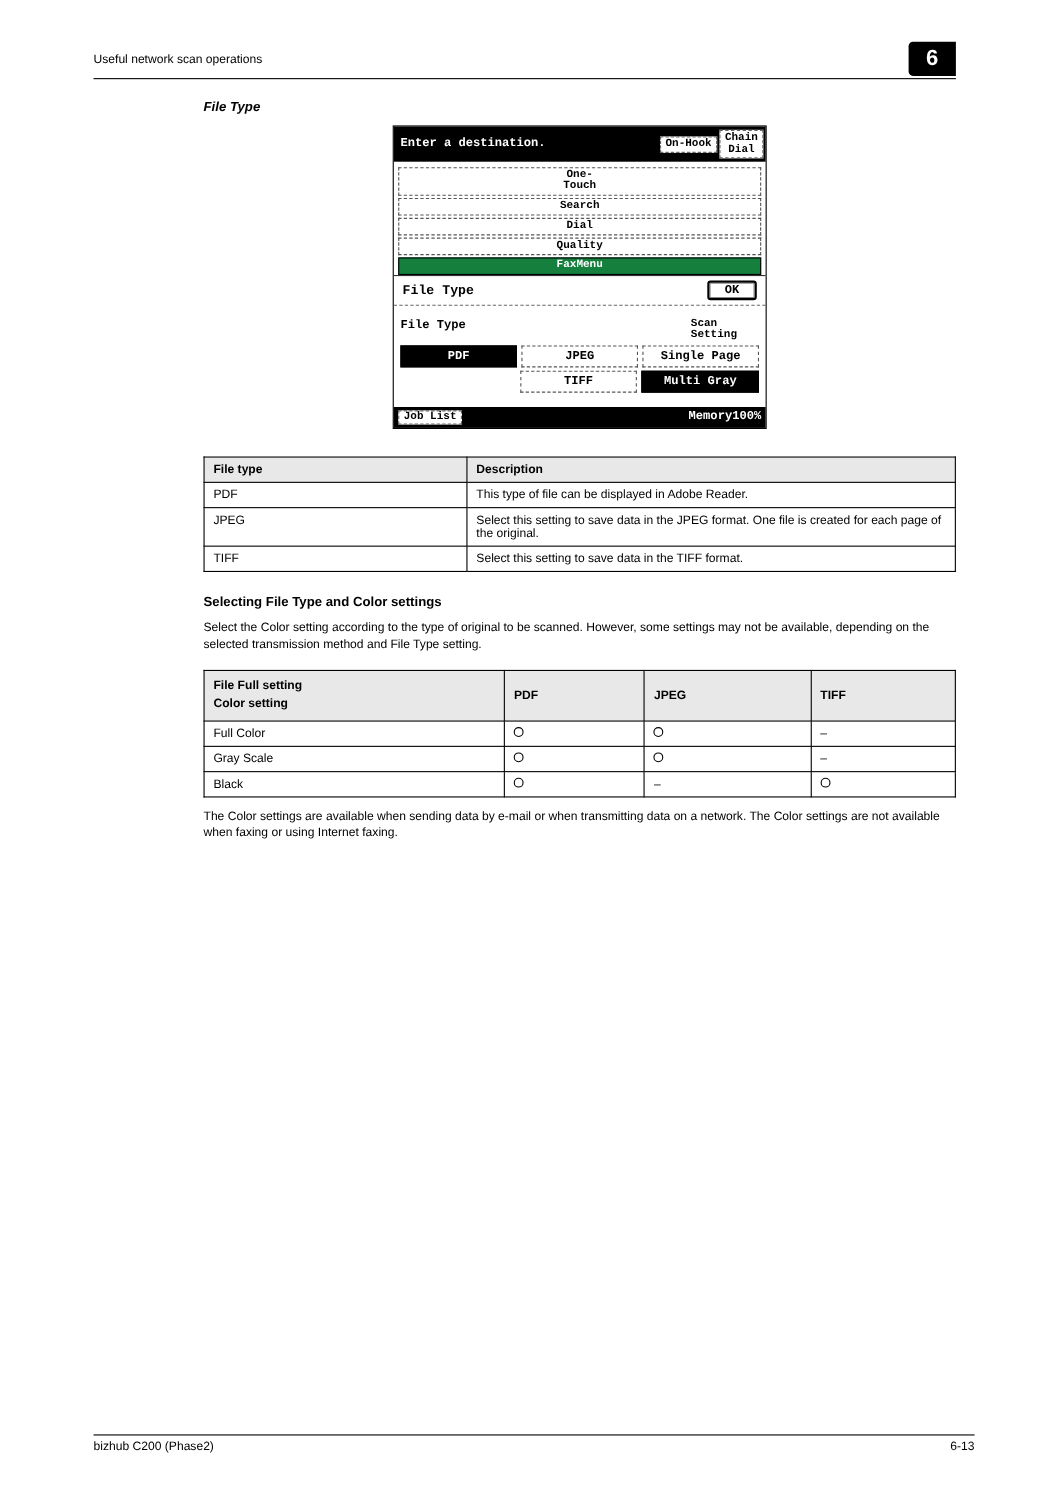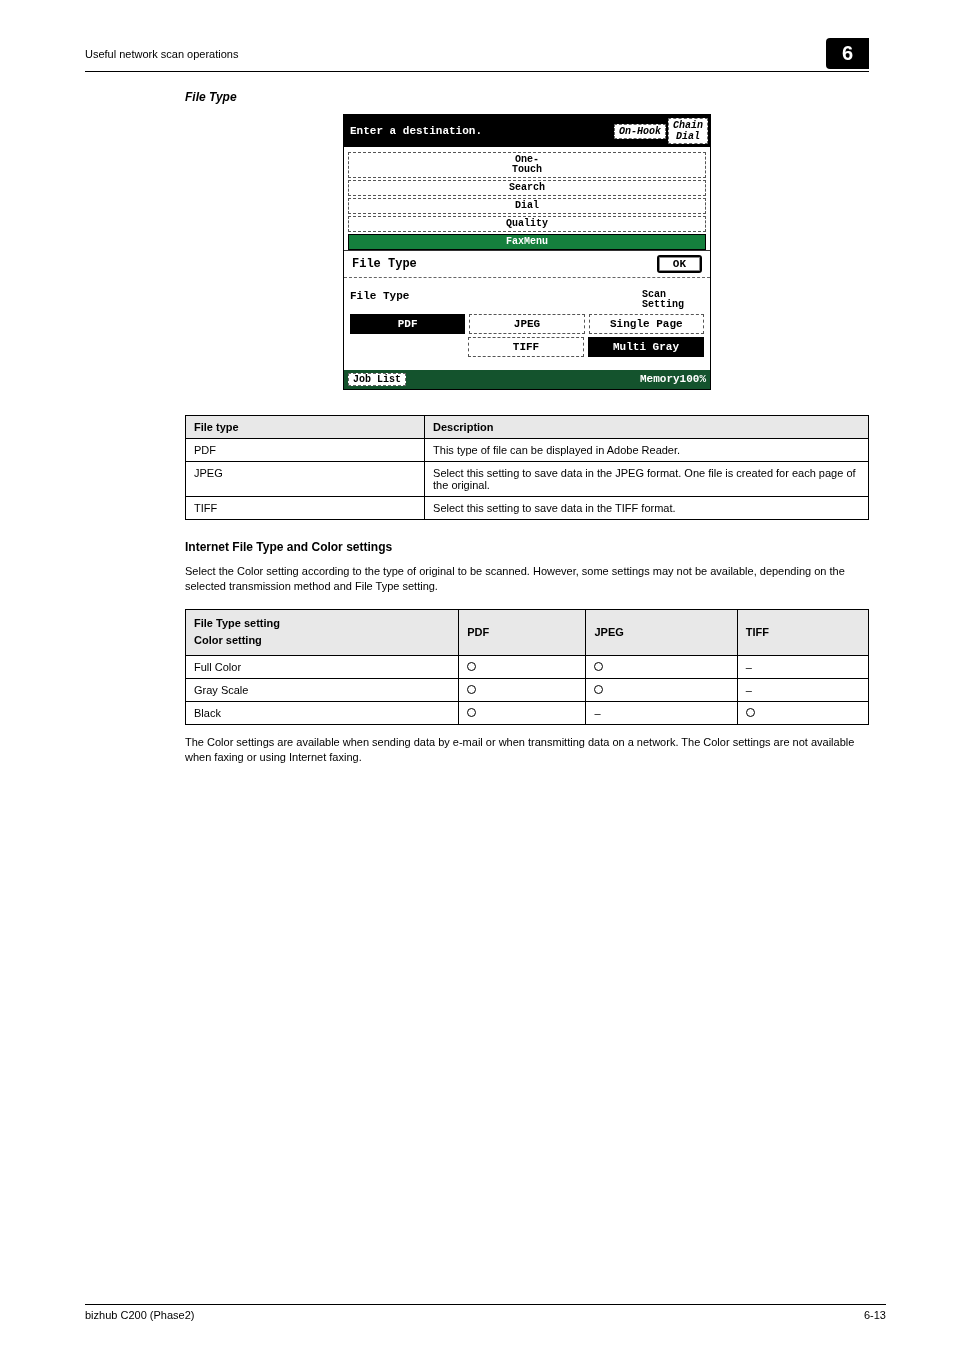--- a/index.html
+++ b/index.html
@@ -45,21 +45,21 @@
       font-style: italic;
       font-size: 12px;
       margin-bottom: 10px;
     }
     .screenshot-wrap {
       display: flex;
       justify-content: center;
       margin-bottom: 25px;
     }
     .screenshot {
-      width: 368px;
+      width: 340px;
       border: 1px solid #000;
       background: #fff;
       font-family: "Courier New", monospace;
       font-size: 12px;
       font-weight: bold;
     }
     .ss-topbar {
       background: #000;
       color: #fff;
       display: flex;
@@ -69,21 +69,20 @@
     }
     .ss-topbar-text { flex: 1; padding-left: 4px; font-size: 11px;}
     .ss-pillbtn {
       background: #fff;
       color: #000;
       border: 1px dashed #666;
       padding: 1px 4px;
       font-size: 10px;
       line-height: 1.1;
       text-align: center;
-      font-style: italic;
     }
     .ss-tabs {
       display: flex;
       padding: 5px 4px 0 4px;
       gap: 2px;
       border-bottom: 1px solid #333;
       flex-direction: column;
     }
     .ss-tab {
       flex: 1;
@@ -135,21 +134,21 @@
       padding: 3px 0;
       font-size: 11px;
     }
     .ss-btn.sel {
       background: #000;
       color: #fff;
       border: 1px solid #000;
     }
     .ss-btn.empty { border: none; visibility: hidden; }
     .ss-footer {
-      background: #14532d;
+      background: #000000;
       color: #fff;
       display: flex;
       justify-content: space-between;
       padding: 3px 4px;
       font-size: 11px;
     }
     .ss-joblist {
       background: #fff;
       color: #000;
       border: 1px dashed #666;
@@ -289,29 +288,29 @@
           <td>JPEG</td>
           <td>Select this setting to save data in the JPEG format. One file is created for each page of the original.</td>
         </tr>
         <tr>
           <td>TIFF</td>
           <td>Select this setting to save data in the TIFF format.</td>
         </tr>
       </tbody>
     </table>
 
-    <div class="section-heading">Internet File Type and Color settings</div>
+    <div class="section-heading">Selecting File Type and Color settings</div>
     <p class="para">Select the Color setting according to the type of original to be scanned. However, some settings may not be available, depending on the selected transmission method and File Type setting.</p>
 
     <table class="color-table">
       <thead>
         <tr>
           <th style="width:40%;">
             <div class="hdr-stack">
-              <div>File Type setting</div>
+              <div>File Full setting</div>
               <div>Color setting</div>
             </div>
           </th>
           <th>PDF</th>
           <th>JPEG</th>
           <th>TIFF</th>
         </tr>
       </thead>
       <tbody id="color-table-body">
           <tr>

